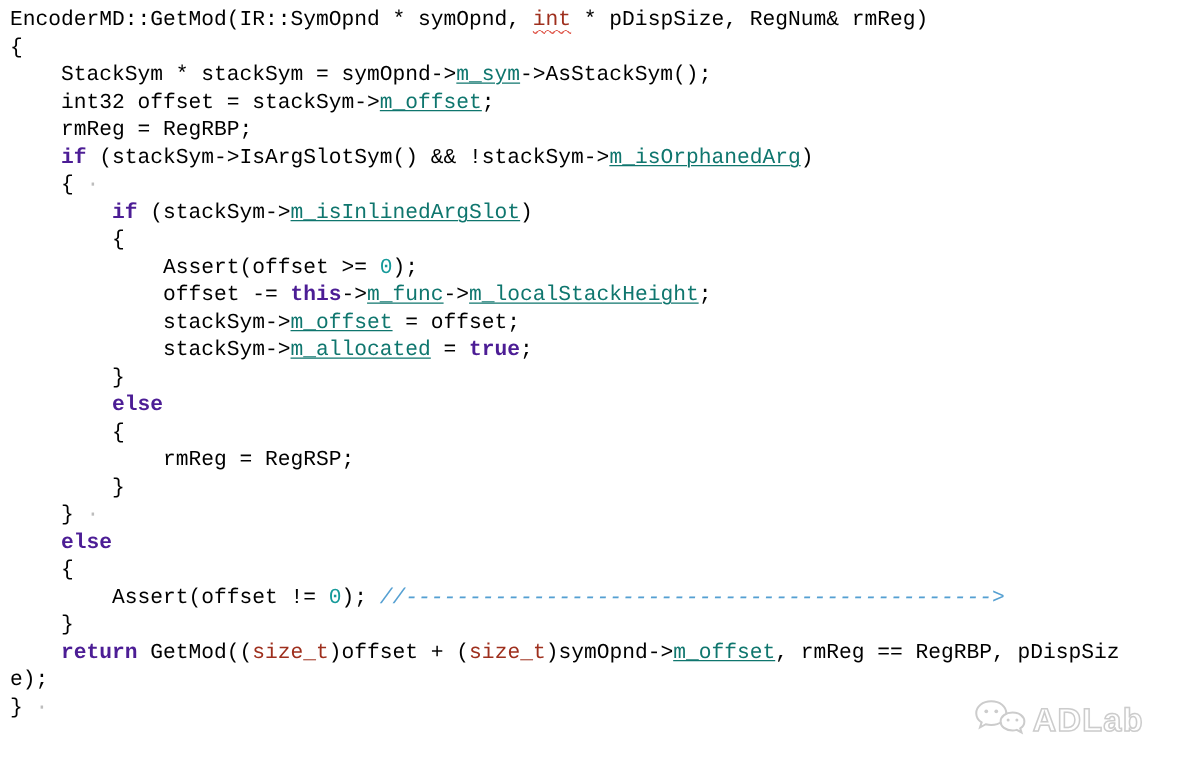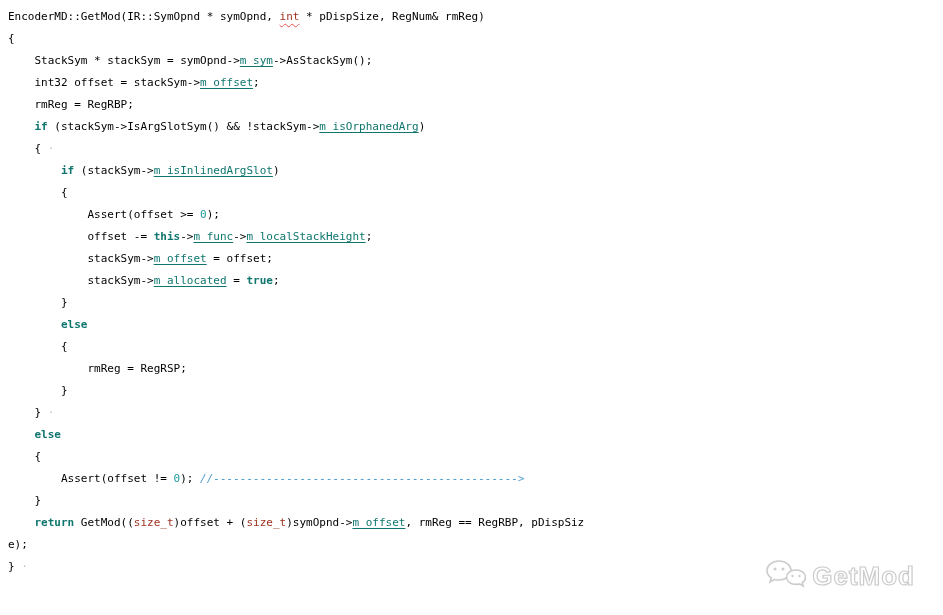--- a/index.html
+++ b/index.html
@@ -10,29 +10,30 @@
     overflow: hidden;
     position: relative;
     font-family: "DejaVu Sans Mono", "Liberation Mono", monospace;
   }
   .code {
     position: absolute;
     top: 0; left: 0;
     width: 923px;
     padding: 6px 0 0 8px;
     box-sizing: border-box;
-    font-size: 11px;
+    font-size: 17px;
     line-height: 22px;
     white-space: pre;
     color: #000000;
+    font-family: Liberation Mono, monospace;
   }
   .line { height: 22px; }
   .tok { white-space: pre; }
   .p { color: #000000; }
-  .k { color: #0f766e; font-weight: bold; }
+  .k { color: #4c1d95; font-weight: bold; }
   .m { color: #0f766e; text-decoration: underline; text-decoration-thickness: 1px; text-underline-offset: 2px; }
   .t { color: #9e2f1d; }
   .n { color: #169a9a; }
   .c { color: #55a0d2; font-style: italic; }
   .w { color: #bdbdbd; }
   .sq {
     text-decoration: underline;
     text-decoration-style: wavy;
     text-decoration-color: #e05a4e;
     text-decoration-thickness: 1px;
@@ -68,14 +69,14 @@
       <path d="M 14 2 C 7 2 2 6.2 2 11.5 C 2 14.6 3.7 17.2 6.3 18.9 L 5 23 L 9.6 20.4 C 11 20.8 12.5 21 14 21 C 21 21 26 16.8 26 11.5 C 26 6.2 21 2 14 2 Z"></path>
       <path d="M 31 11 C 25.5 11 21.5 14.2 21.5 18.2 C 21.5 22.2 25.5 25.4 31 25.4 C 32.2 25.4 33.3 25.2 34.4 24.9 L 38.2 27 L 37.2 23.7 C 39.3 22.4 40.5 20.4 40.5 18.2 C 40.5 14.2 36.5 11 31 11 Z"></path>
     </g>
     <g fill="#cccccc" stroke="none">
       <circle cx="10" cy="10" r="1.5"></circle>
       <circle cx="18" cy="10" r="1.5"></circle>
       <circle cx="27.5" cy="17" r="1.2"></circle>
       <circle cx="34.5" cy="17" r="1.2"></circle>
     </g>
   </svg>
-  <span class="watermark-label">GetMod</span>
+  <span class="watermark-label">ADLab</span>
 </div>
 
 </body></html>

